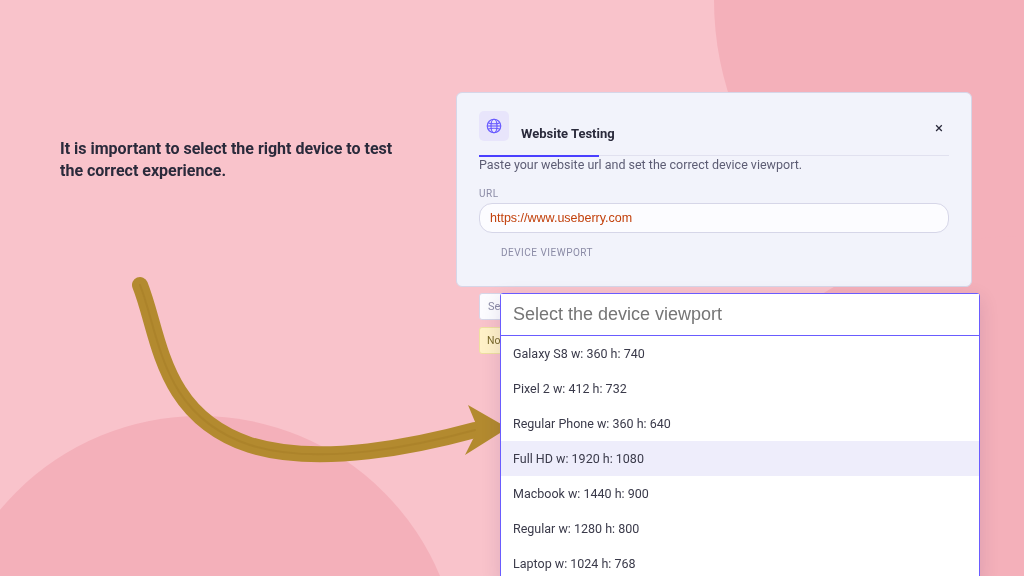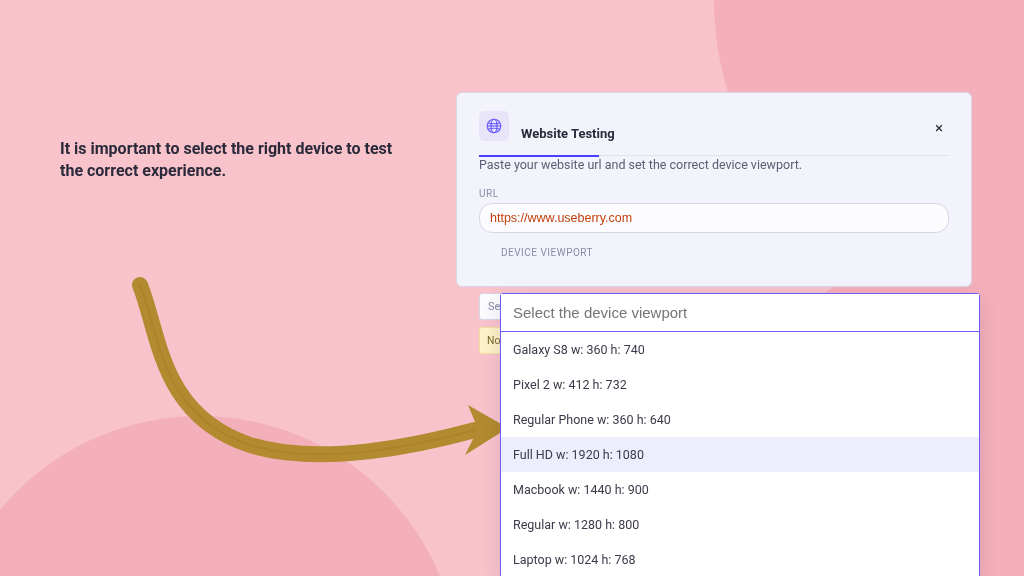--- a/index.html
+++ b/index.html
@@ -172,21 +172,21 @@
     top: 293px;
     width: 480px;
     background: #fff;
     border: 1px solid #6a5cff;
     border-radius: 3px;
     box-shadow: 0 6px 20px rgba(30,20,80,0.12);
   }
   .dropdown-input {
     width: 100%;
     padding: 10px 12px;
-    font-size: 15px;
+    font-size: 18px;
     color: #9b9bb0;
     border: none;
     border-bottom: 1px solid #6a5cff;
     outline: none;
     background: #fff;
   }
   .dropdown-list { }
   .dropdown-item {
     padding: 10px 12px;
     font-size: 12.5px;

